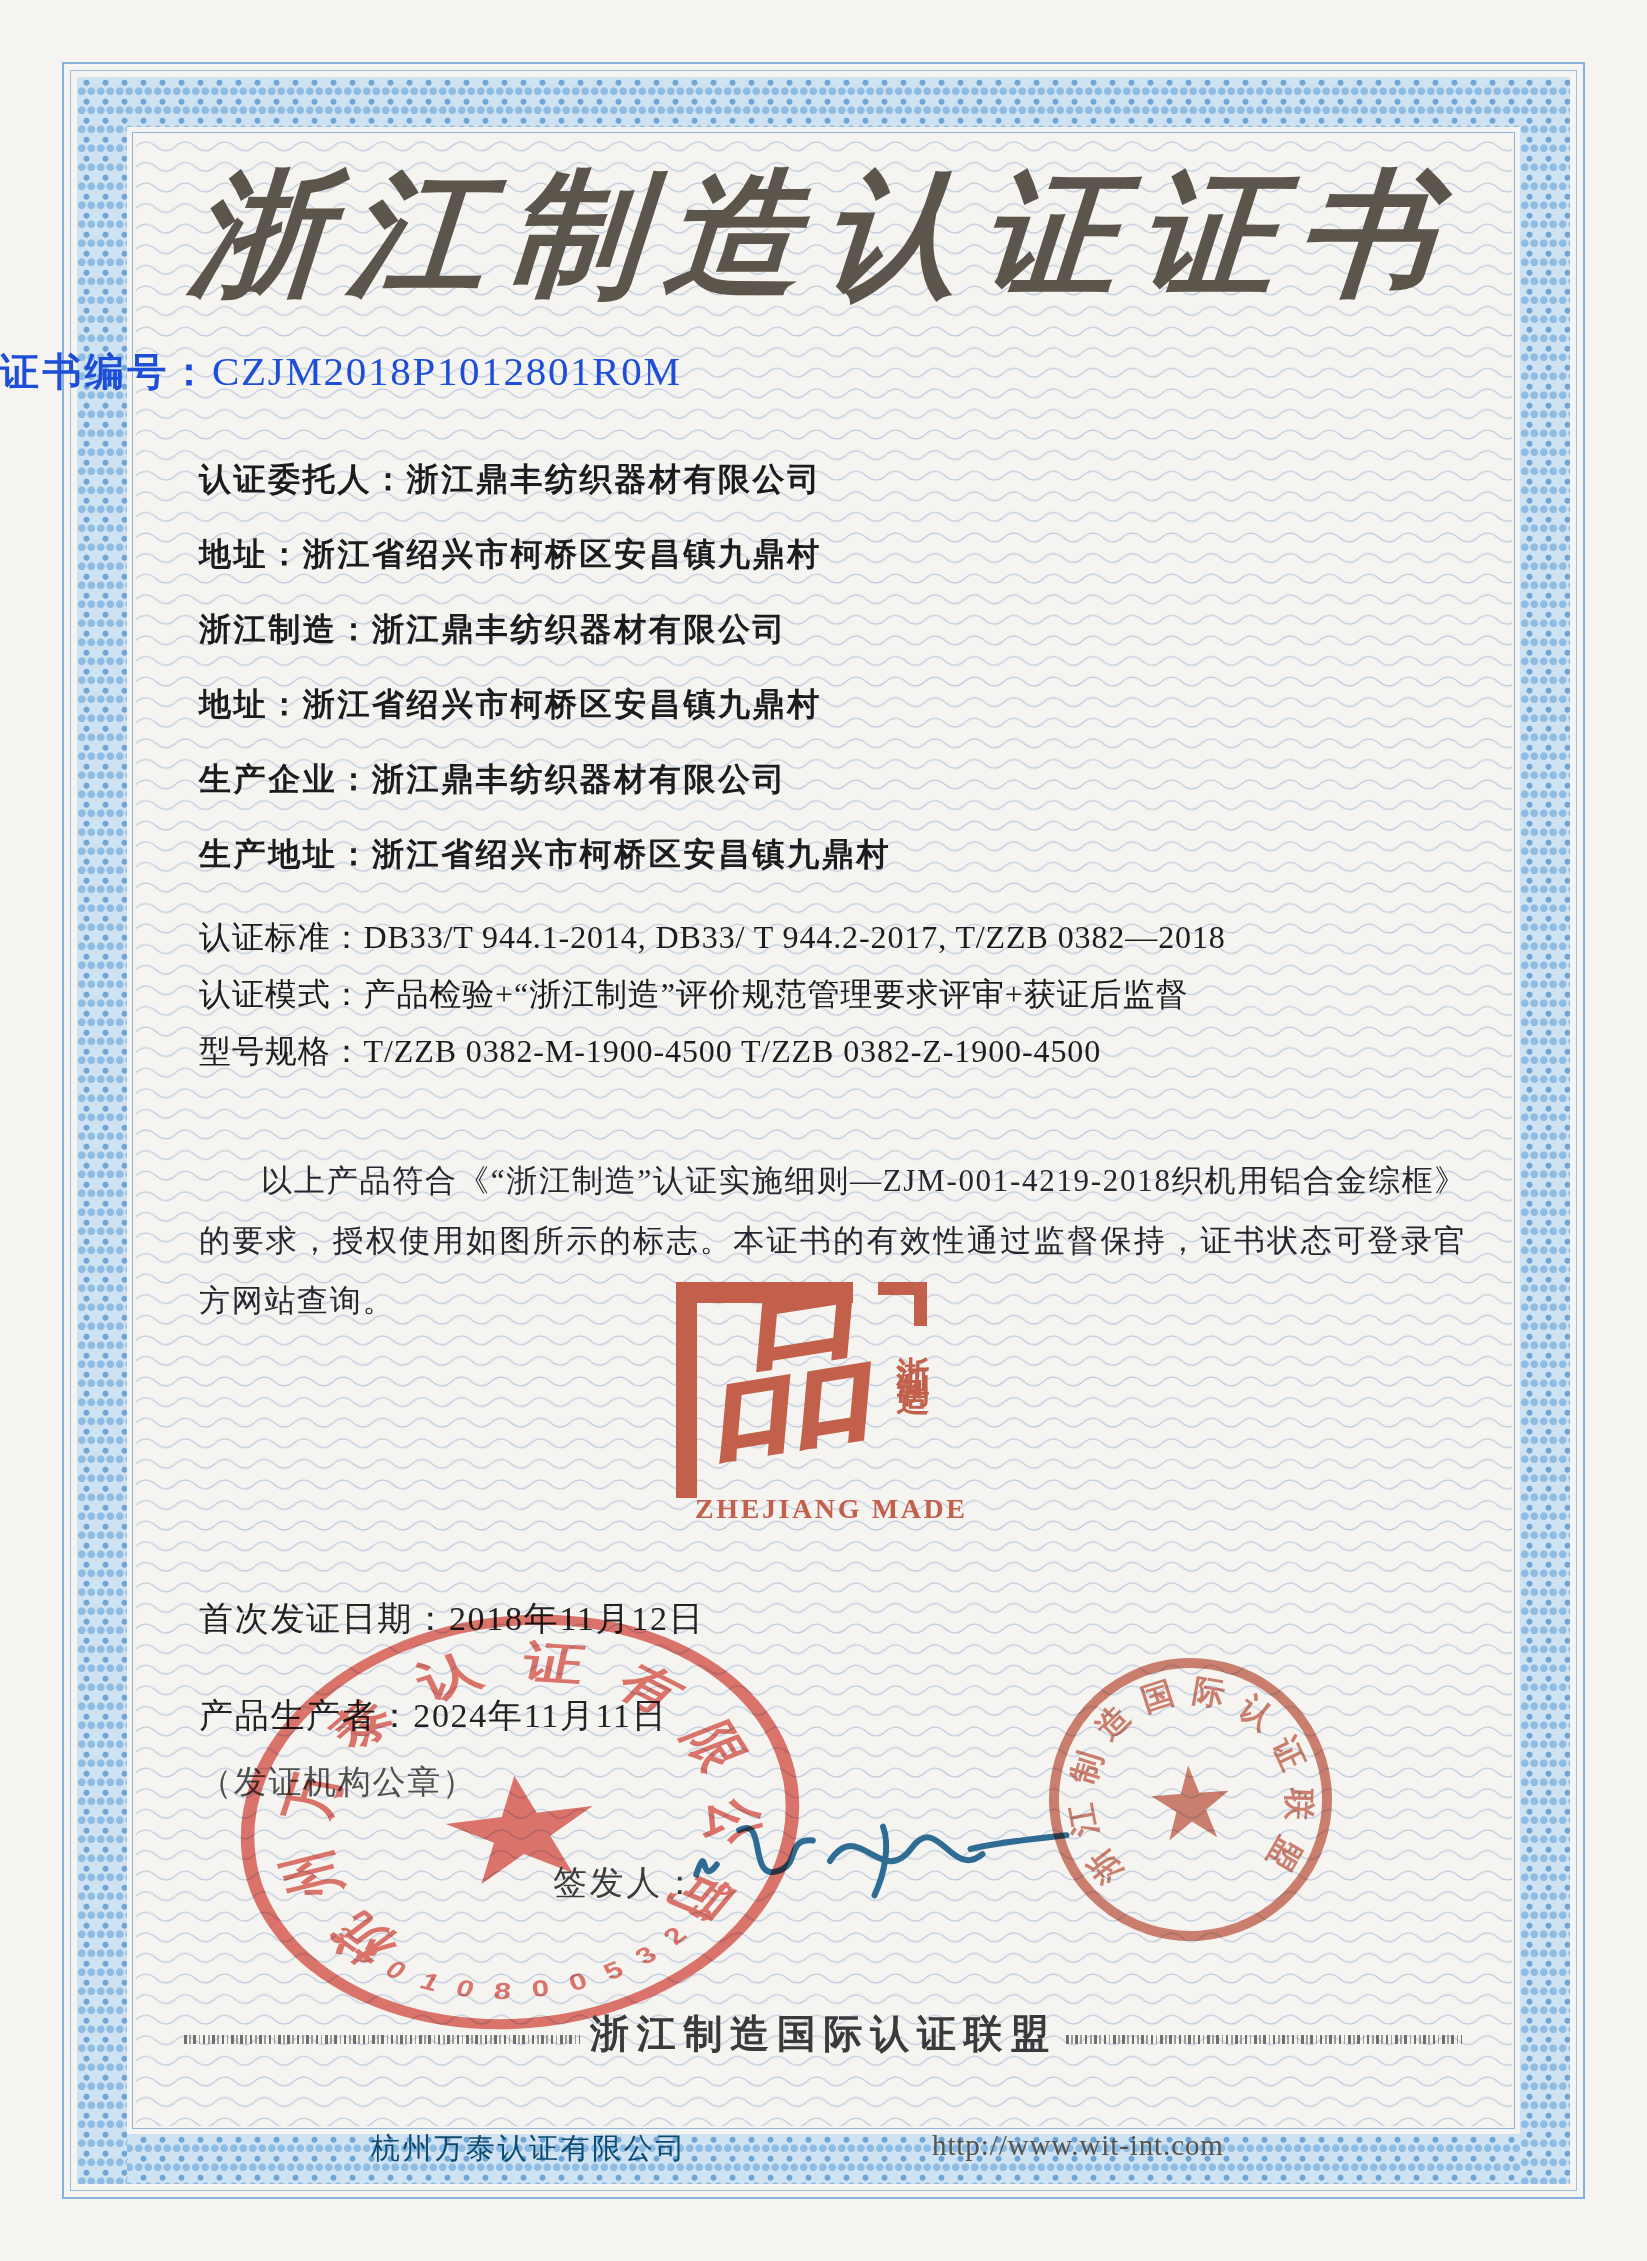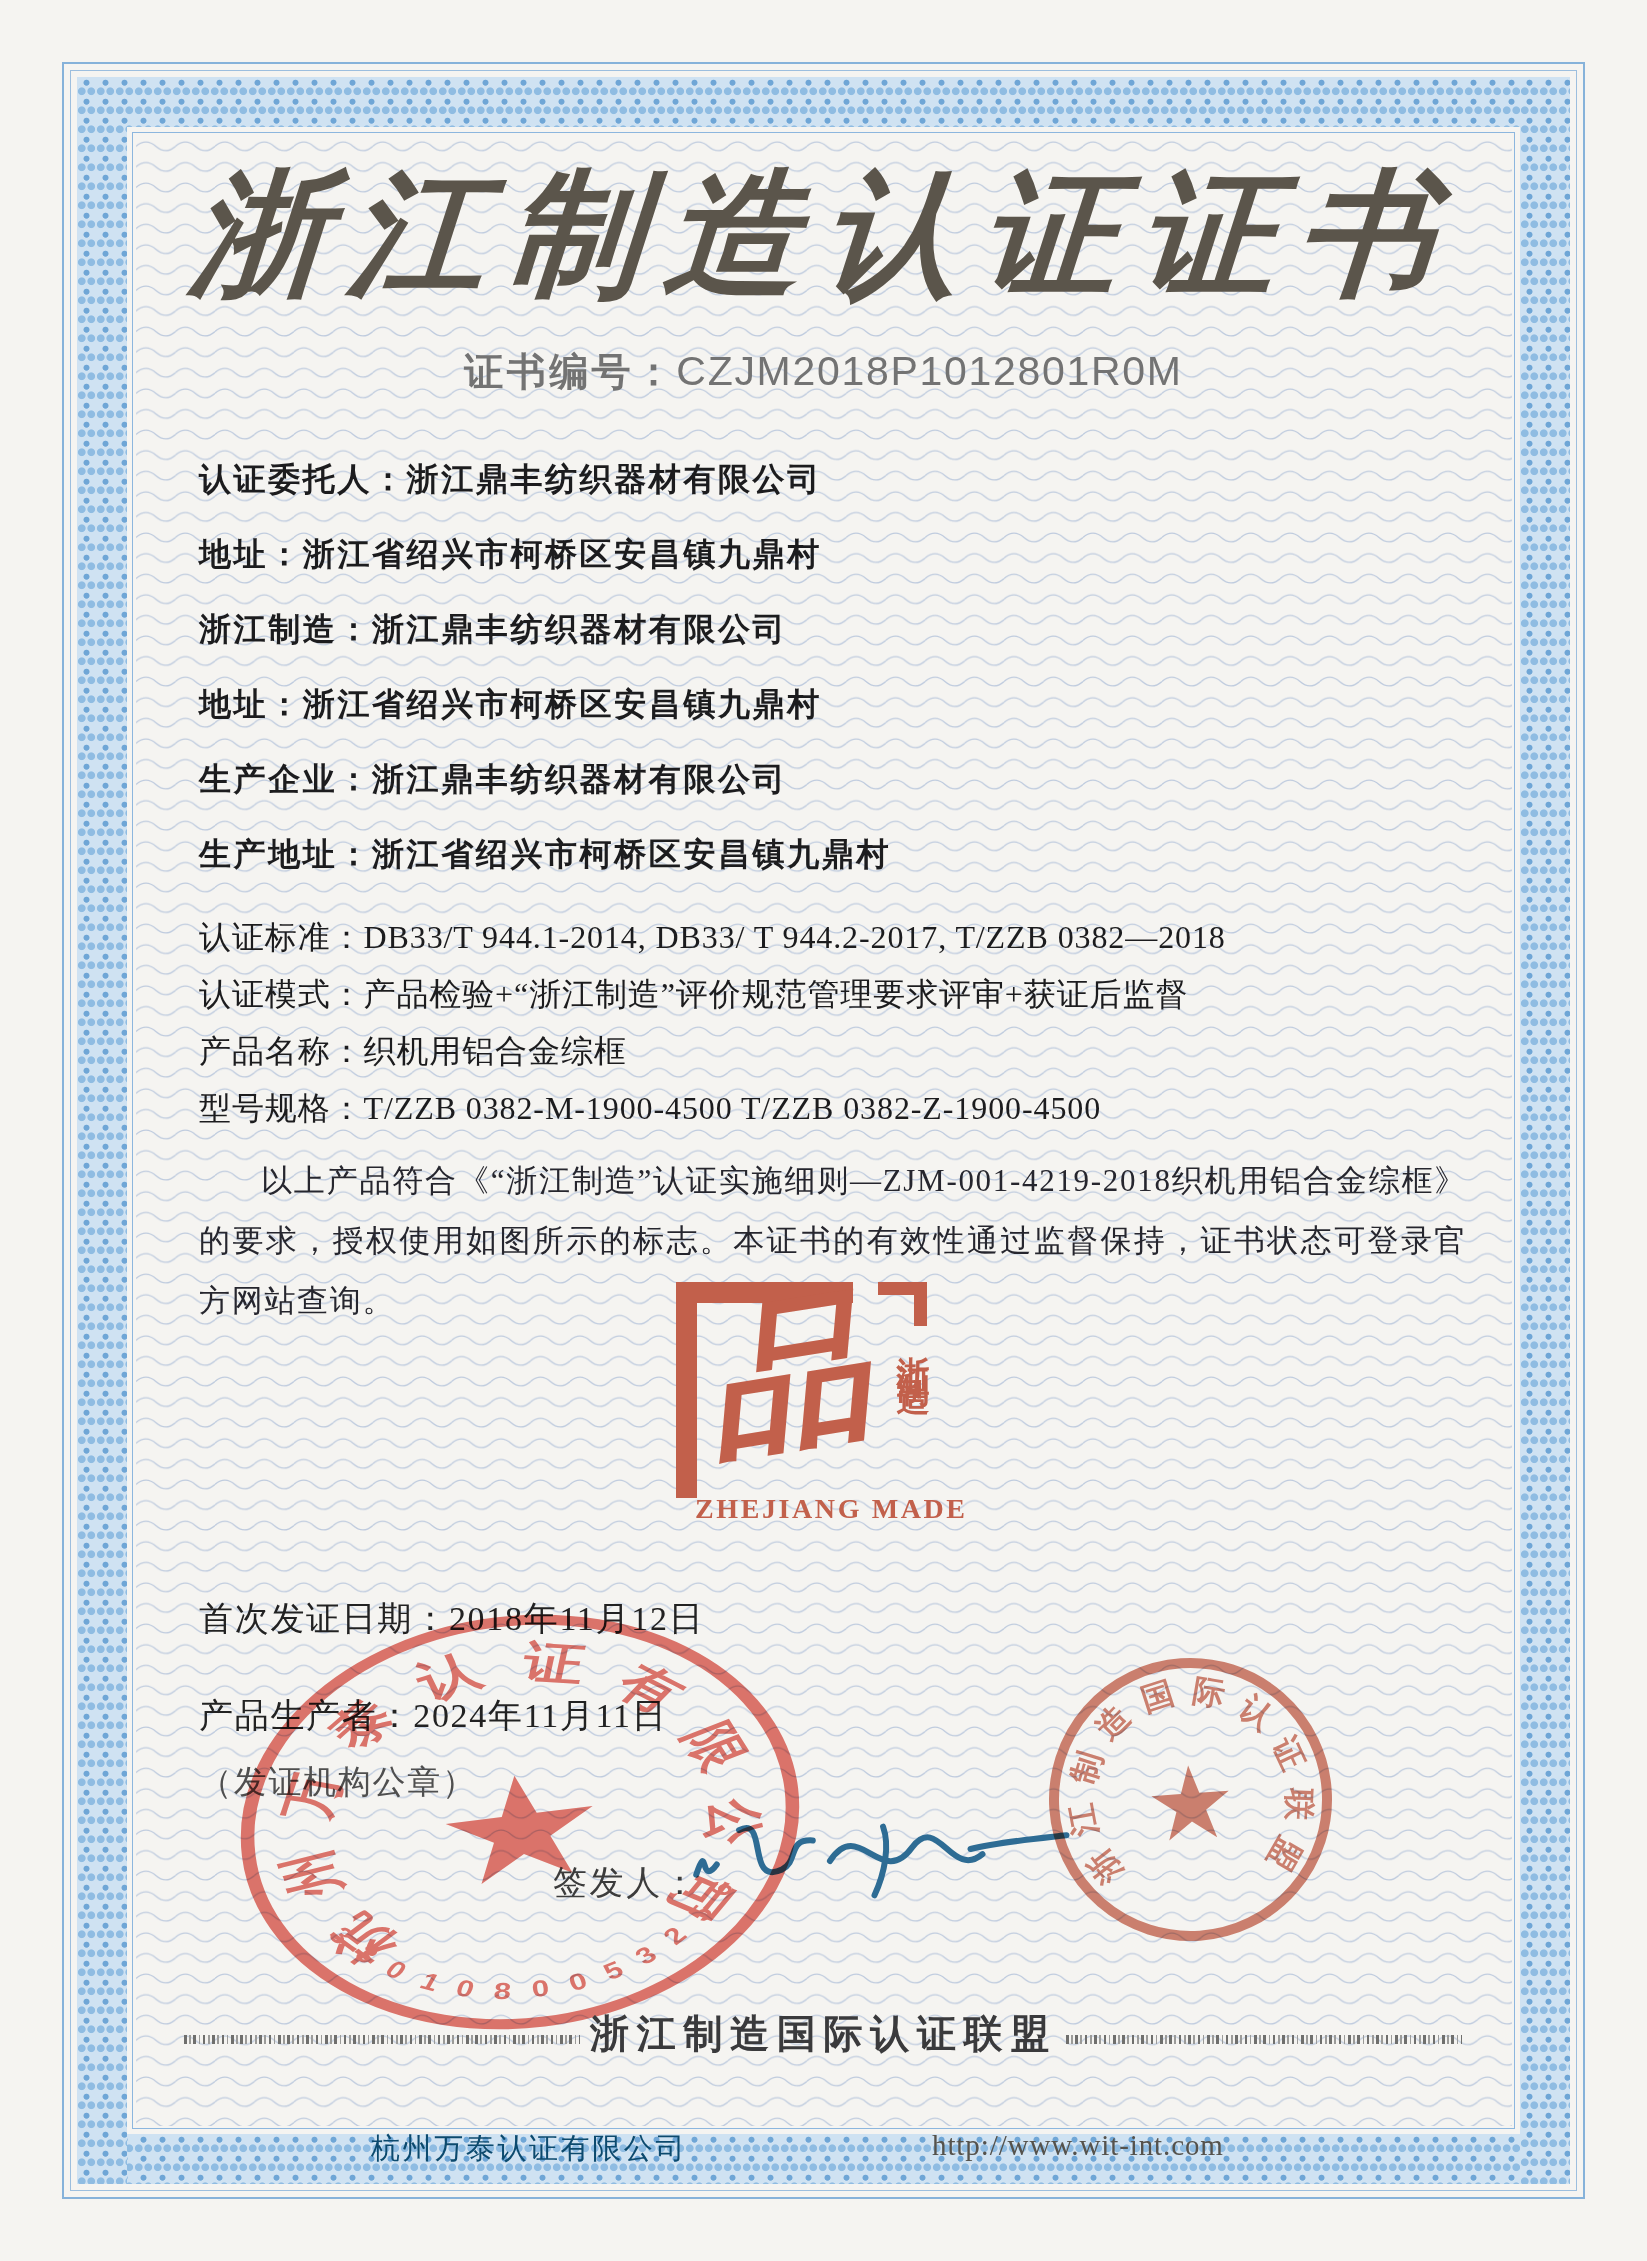--- a/index.html
+++ b/index.html
@@ -27,22 +27,22 @@
   .frame-inner{position:absolute; inset:132px; border:1.7px solid #8cb6de; pointer-events:none;}
   .waves{position:absolute; left:136px; top:136px; width:1376px; height:1990px; opacity:.85; pointer-events:none;}
 
   
   .title{
     position:absolute; left:0; right:0; top:144px; text-align:center;
     font-size:136px; font-weight:bold; color:#5b554b; letter-spacing:22px;
     font-style:italic; transform:skewX(-4deg); white-space:nowrap;
   }
   .certno{
-    position:absolute; left:0; right:0; top:345px; text-align:center;
-    font-family:Liberation Sans, sans-serif; color:#737373; white-space:nowrap;
+    position:absolute; left:0; right:0; top:345px; text-align:left;
+    font-family:Liberation Serif, serif; color:#1d4ed8; white-space:nowrap;
   }
   .certno .lbl{font-size:39px; font-weight:bold; letter-spacing:3.4px;}
   .certno .num{font-size:41px; letter-spacing:1.7px;}
 
   
   .fields{position:absolute; left:199px; top:458px;}
   .fieldline{height:75px; font-size:32px; font-weight:bold; letter-spacing:2.6px; white-space:nowrap;}
   .specs{position:absolute; left:199px; top:916px;}
   .specline{height:57px; font-size:32px; letter-spacing:0.9px; white-space:nowrap;}
 
@@ -132,21 +132,20 @@
     <div class="fieldline"><span>地址：</span><span>浙江省绍兴市柯桥区安昌镇九鼎村</span></div>
     <div class="fieldline"><span>浙江制造：</span><span>浙江鼎丰纺织器材有限公司</span></div>
     <div class="fieldline"><span>地址：</span><span>浙江省绍兴市柯桥区安昌镇九鼎村</span></div>
     <div class="fieldline"><span>生产企业：</span><span>浙江鼎丰纺织器材有限公司</span></div>
     <div class="fieldline"><span>生产地址：</span><span>浙江省绍兴市柯桥区安昌镇九鼎村</span></div>
   </div>
 
   <div class="specs">
     <div class="specline"><span>认证标准：</span><span>DB33/T 944.1-2014, DB33/ T 944.2-2017, T/ZZB 0382—2018</span></div>
     <div class="specline"><span>认证模式：</span><span>产品检验+“浙江制造”评价规范管理要求评审+获证后监督</span></div>
-    <div class="specline"><span>产品名称：</span><span>织机用铝合金综框</span></div>
     <div class="specline"><span>型号规格：</span><span>T/ZZB 0382-M-1900-4500  T/ZZB 0382-Z-1900-4500</span></div>
   </div>
 
   <div class="statement">以上产品符合《“浙江制造”认证实施细则—ZJM-001-4219-2018织机用铝合金综框》的要求，授权使用如图所示的标志。本证书的有效性通过监督保持，证书状态可登录官方网站查询。</div>
 
   <div class="logo">
     <div class="bar bar-left"></div>
     <div class="bar bar-top"></div>
     <div class="corner"></div>
     <div class="glyph">品</div>

